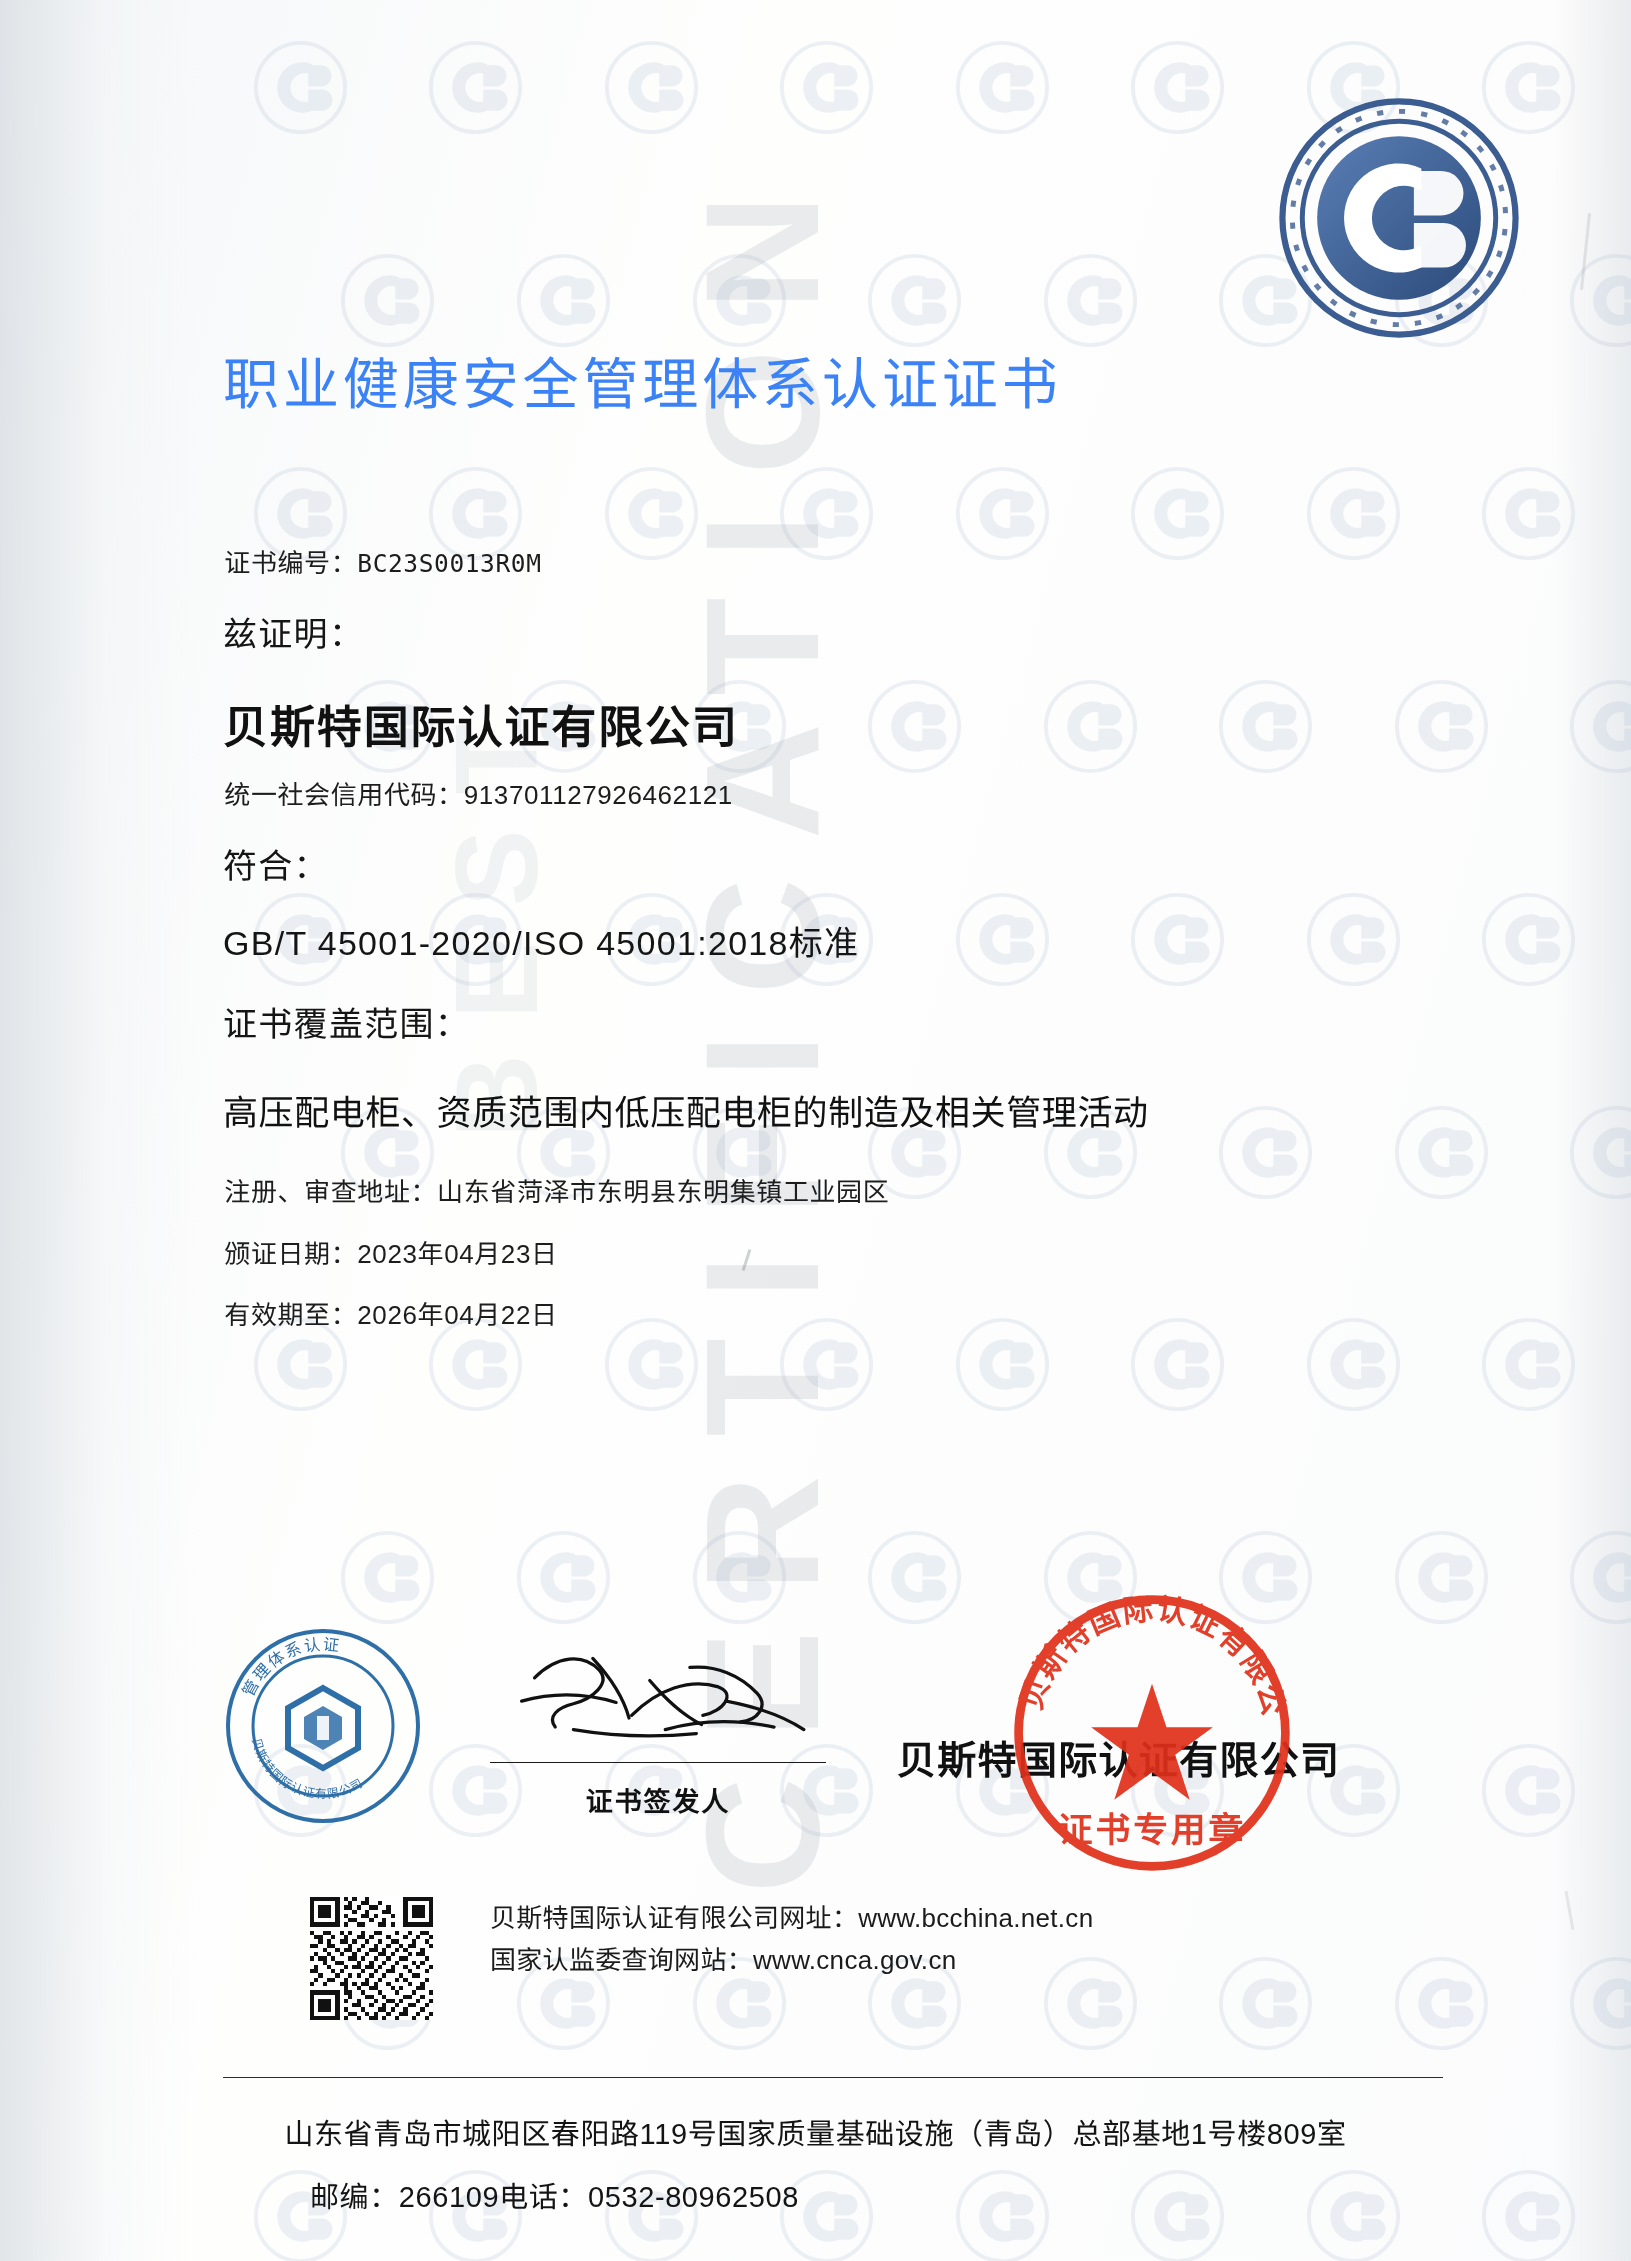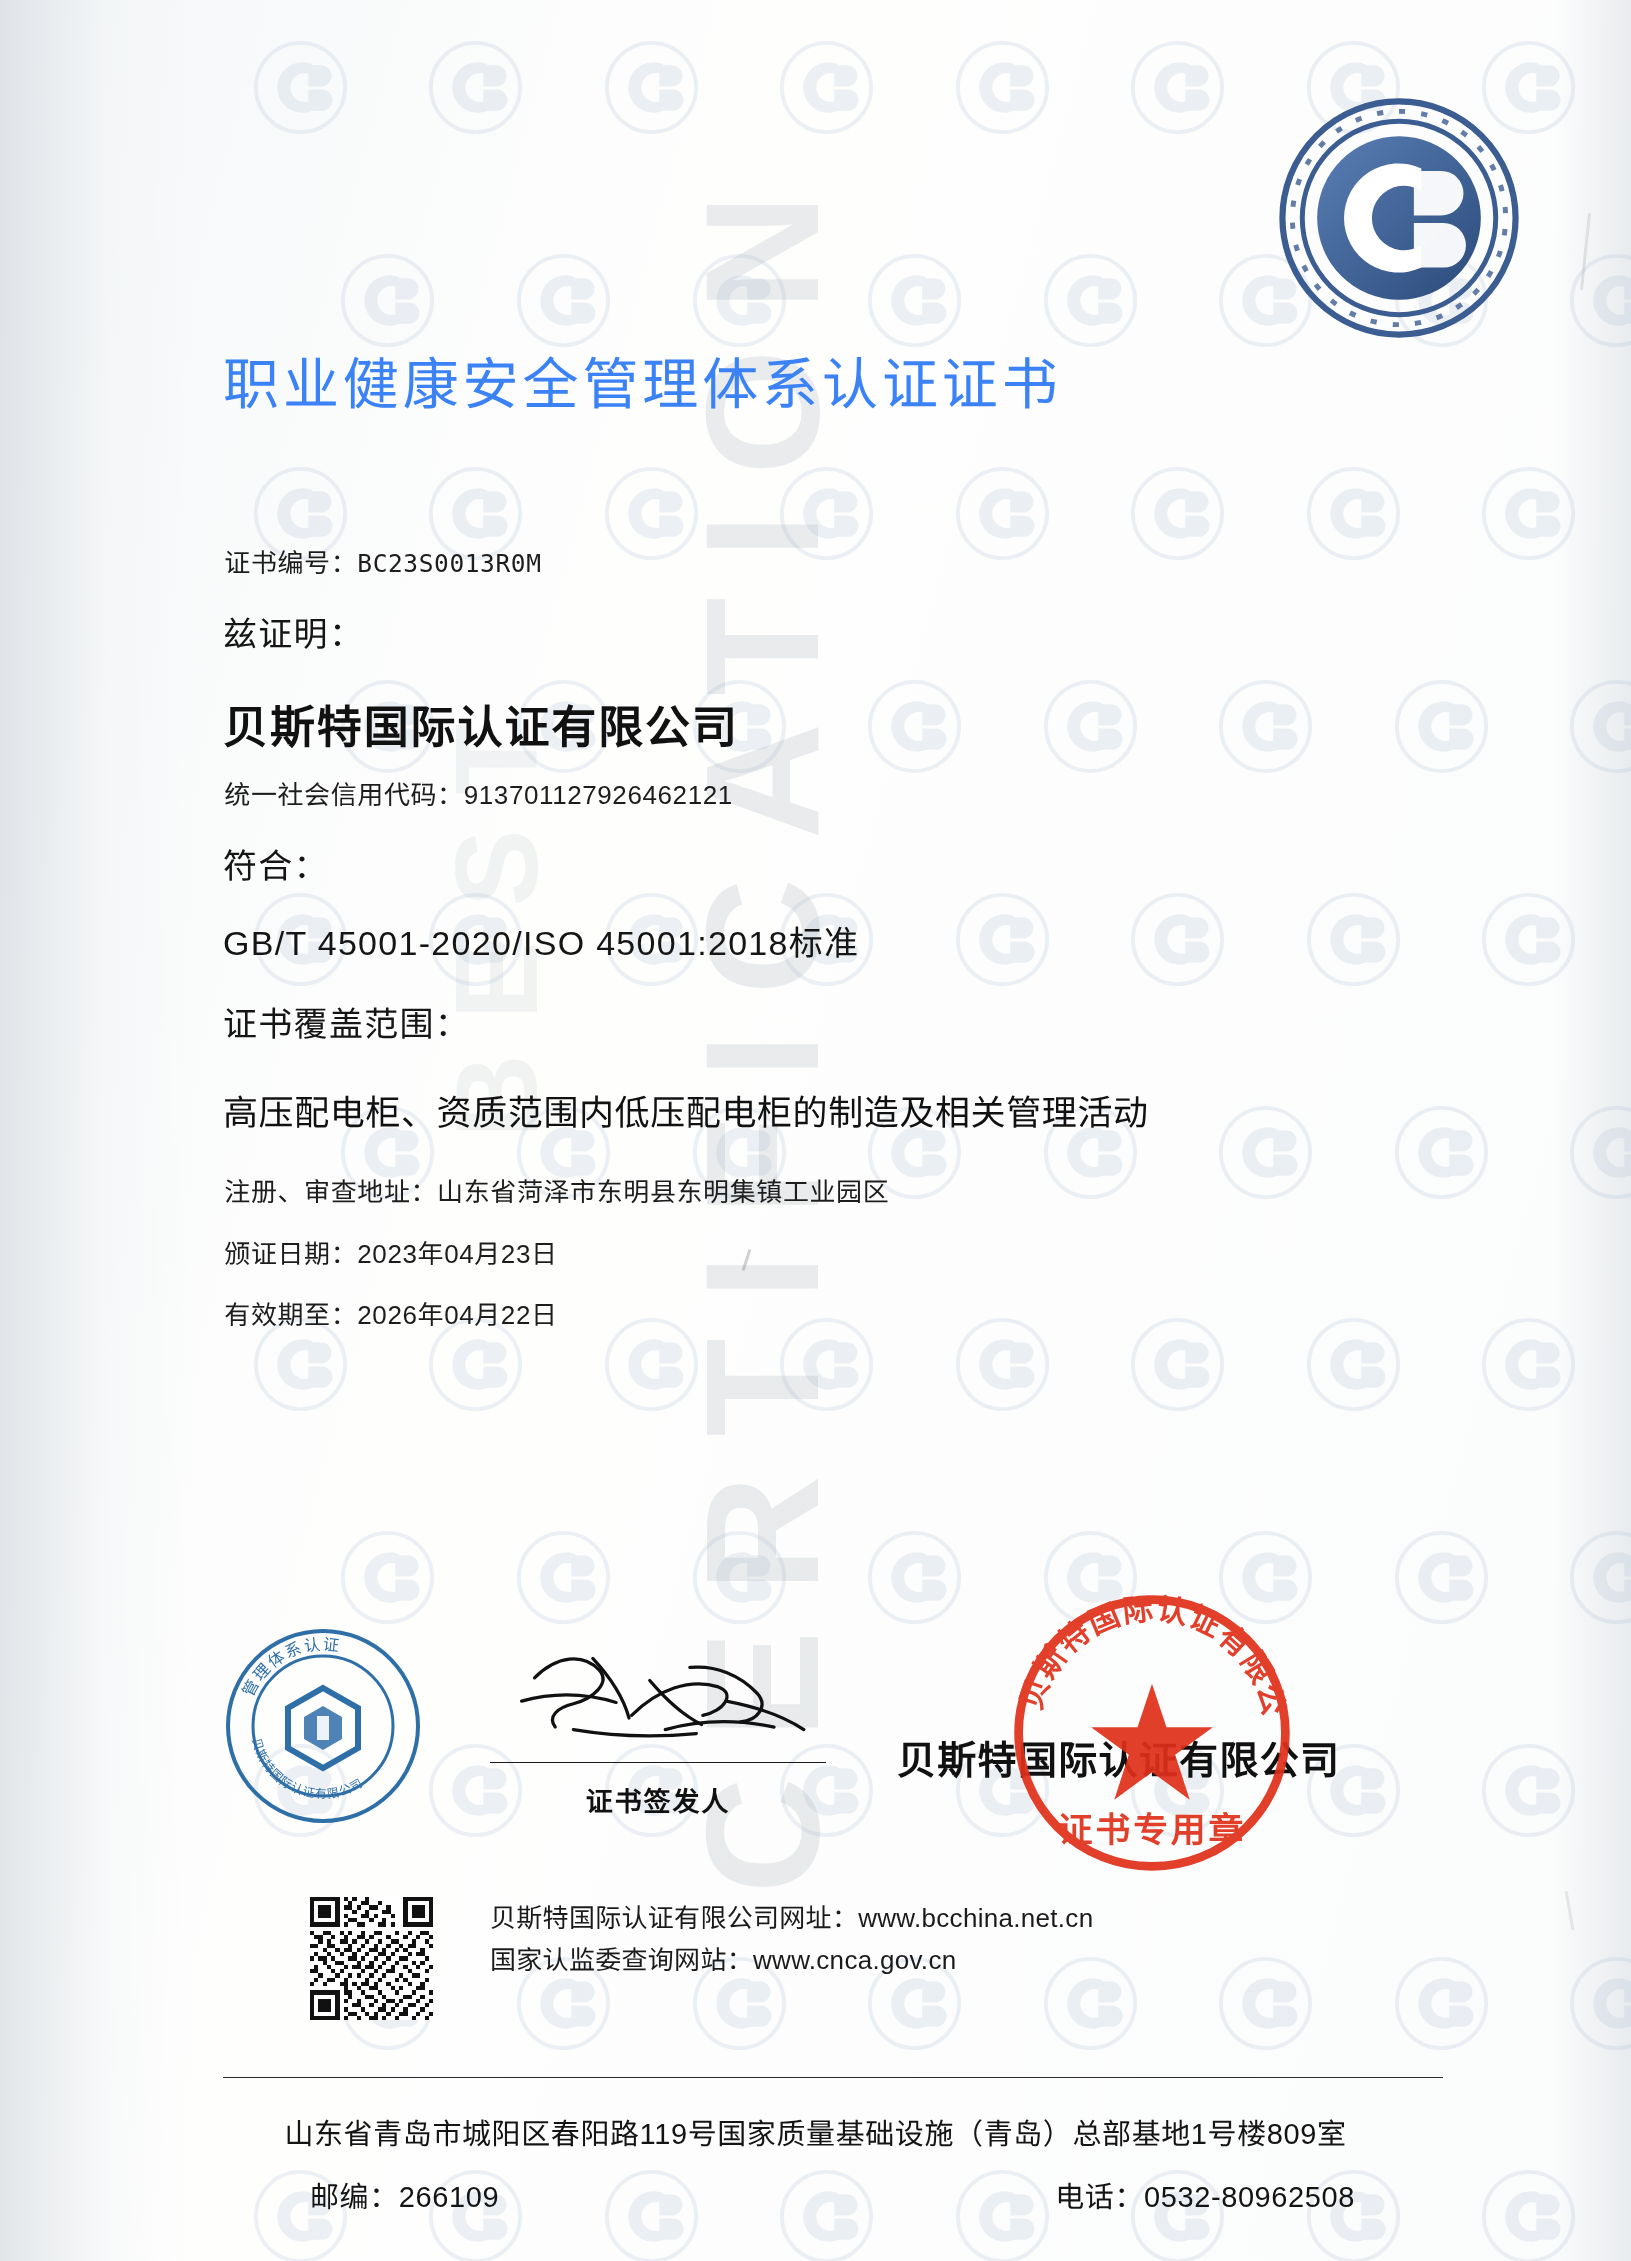--- a/index.html
+++ b/index.html
@@ -317,21 +317,20 @@
     color: #141414;
     letter-spacing: 0.6px;
     white-space: nowrap;
   }
   .bottom-row {
     position: absolute;
     left: 310px;
     top: 2173px;
     width: 1045px;
     display: flex;
-    justify-content: space-between;
     font-size: 29px;
     color: #141414;
     letter-spacing: 0.6px;
   }
   .bottom-row div { white-space: nowrap; }
 
   
   .artifact {
     position: absolute;
     background: rgba(120,125,130,0.35);

